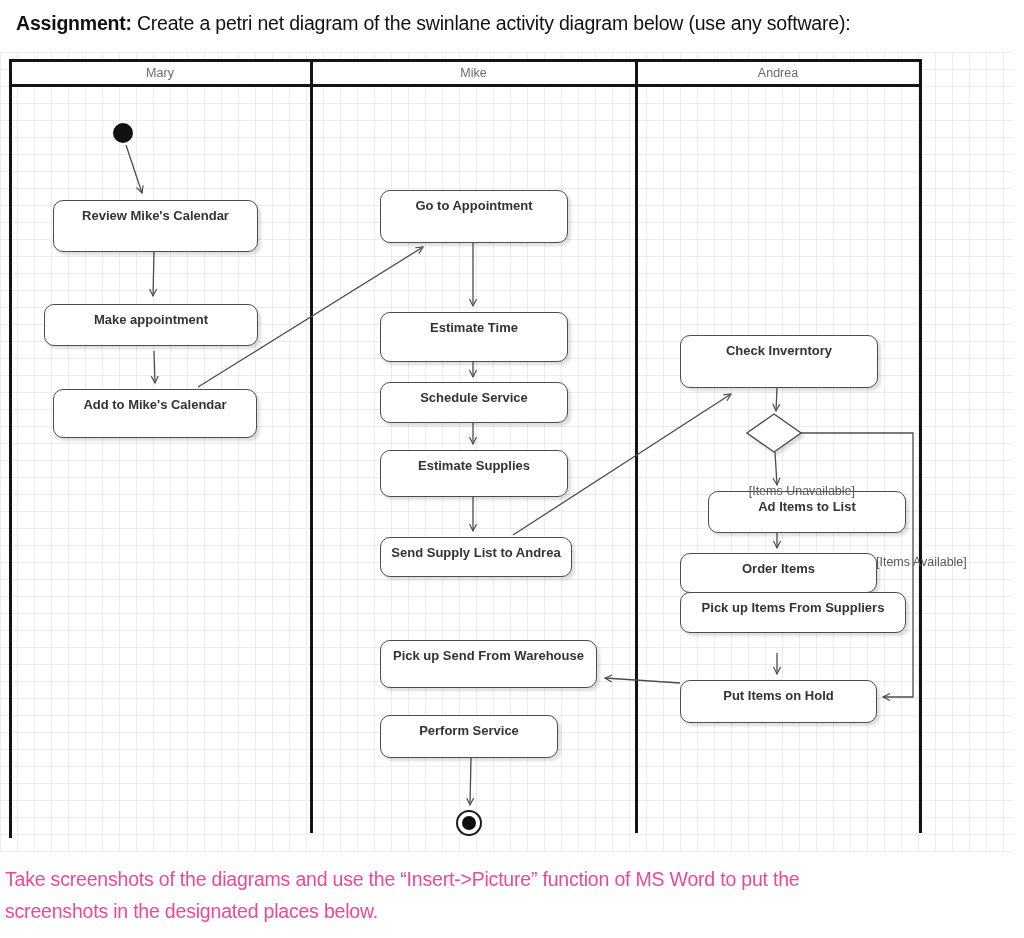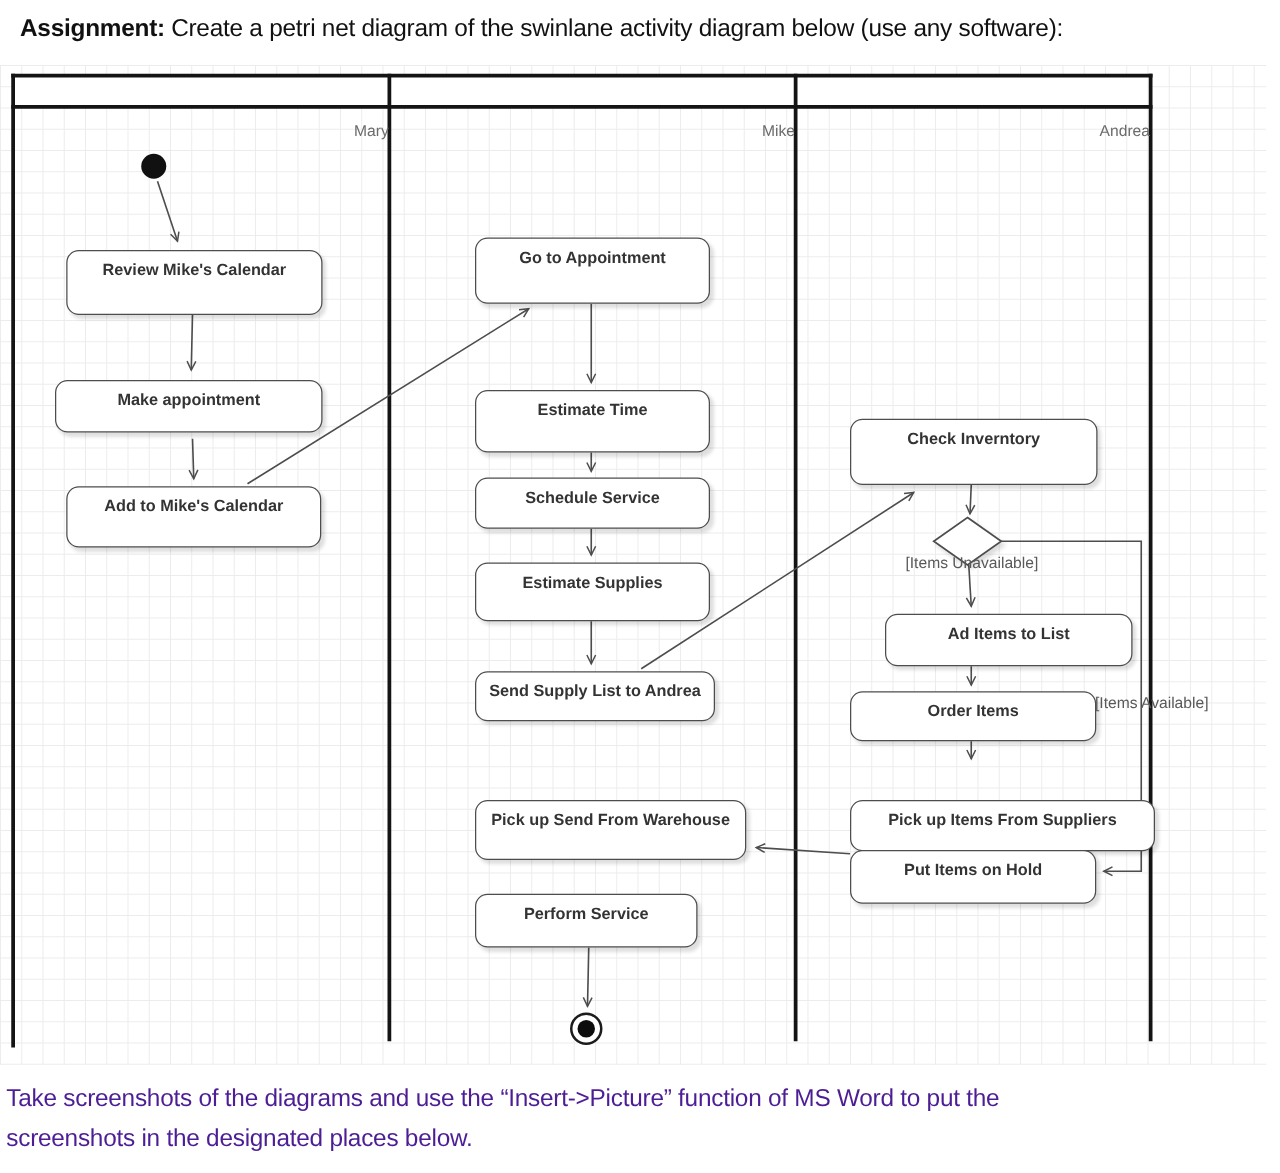--- a/index.html
+++ b/index.html
@@ -6,38 +6,38 @@
   body{
     width:1024px;height:938px;position:relative;overflow:hidden;
     background:#ffffff;font-family:"Liberation Sans", sans-serif;
   }
   .title{
     position:absolute;left:5px;top:12px;font-size:19.5px;color:#111;
     white-space:nowrap;letter-spacing:-0.2px;margin-left:11px;
   }
   .title .bold{font-weight:bold;margin-right:5px;}
   .footer-line{
-    position:absolute;left:5px;font-size:19.5px;color:#4c1d95;
+    position:absolute;left:5px;font-size:19.5px;color:#ec4899;
     white-space:nowrap;letter-spacing:-0.2px;
   }
   #footer1{top:868px;}
   #footer2{top:900px;}
   
   .grid-area{
     position:absolute;left:0;top:52px;width:1013px;height:800px;z-index:0;
     background-image:
       linear-gradient(#ececec 1px, transparent 1px),
       linear-gradient(90deg, #ececec 1px, transparent 1px);
     background-size:17px 17px;
   }
   .header-strip{position:absolute;left:11px;top:61px;width:907px;height:23px;background:#fff;z-index:1;}
   .frame{position:absolute;background:#141414;z-index:2;}
   .lane-title{
     position:absolute;top:64px;height:18px;line-height:18px;z-index:2;
-    font-size:12.5px;color:#6b6b6b;text-align:right;margin-top:32px;
+    font-size:12.5px;color:#6b6b6b;text-align:center;
   }
   svg.connectors{position:absolute;left:0;top:0;z-index:3;pointer-events:none;}
   .activity{
     position:absolute;box-sizing:border-box;z-index:4;
     background:#ffffff;border:1.6px solid #4d4d4d;border-radius:10px;
     box-shadow:2.5px 3px 3px rgba(0,0,0,0.13);
     font-size:13px;font-weight:bold;color:#333333;text-align:center;
     padding-top:7px;line-height:15px;
   }
   .start-node{
@@ -48,21 +48,21 @@
     position:absolute;left:456px;top:810px;width:26px;height:26px;z-index:4;
     box-sizing:border-box;border:2px solid #1c1c1c;border-radius:50%;background:#fff;
   }
   .end-node-inner{
     width:14px;height:14px;background:#0d0d0d;border-radius:50%;
     position:absolute;left:4px;top:4px;
   }
   .edge-label{
     position:absolute;z-index:4;font-size:12.5px;color:#595959;white-space:nowrap;
   }
-  #lbl-unavailable{left:700px;top:443px;width:155px;text-align:center;}
+  #lbl-unavailable{left:700px;top:484px;width:155px;text-align:right;}
   #lbl-available{left:876px;top:555px;text-align:center;}
 </style>
 </head>
 <body>
 
 <div class="title">
   <span class="bold">Assignment:</span><span>Create a petri net diagram of the swinlane activity diagram below (use any software):</span>
 </div>
 
 <div class="grid-area"></div>
@@ -122,20 +122,20 @@
 <div class="activity" style="left:380px;top:537px;width:192px;height:40px">Send Supply List to Andrea</div>
 <div class="activity" style="left:380px;top:640px;width:217px;height:48px">Pick up Send From Warehouse</div>
 <div class="activity" style="left:380px;top:715px;width:178px;height:43px">Perform Service</div>
 <div class="end-node">
     <div class="end-node-inner"></div>
   </div>
 
 <div class="activity" style="left:680px;top:335px;width:198px;height:53px">Check Inverntory</div>
 <div class="activity" style="left:708px;top:491px;width:198px;height:42px">Ad Items to List</div>
 <div class="activity" style="left:680px;top:553px;width:197px;height:40px">Order Items</div>
-<div class="activity" style="left:680px;top:640px;width:244px;height:41px">Pick up Items From Suppliers</div>
+<div class="activity" style="left:680px;top:592px;width:226px;height:41px">Pick up Items From Suppliers</div>
 <div class="activity" style="left:680px;top:680px;width:197px;height:43px">Put Items on Hold</div>
 
 <div class="edge-label" id="lbl-unavailable">[Items Unavailable]</div>
 <div class="edge-label" id="lbl-available">[Items Available]</div>
 
 <div class="footer-line" id="footer1">Take screenshots of the diagrams and use the “Insert-&gt;Picture” function of MS Word to put the</div>
 <div class="footer-line" id="footer2">screenshots in the designated places below.</div>
 
 </body></html>

